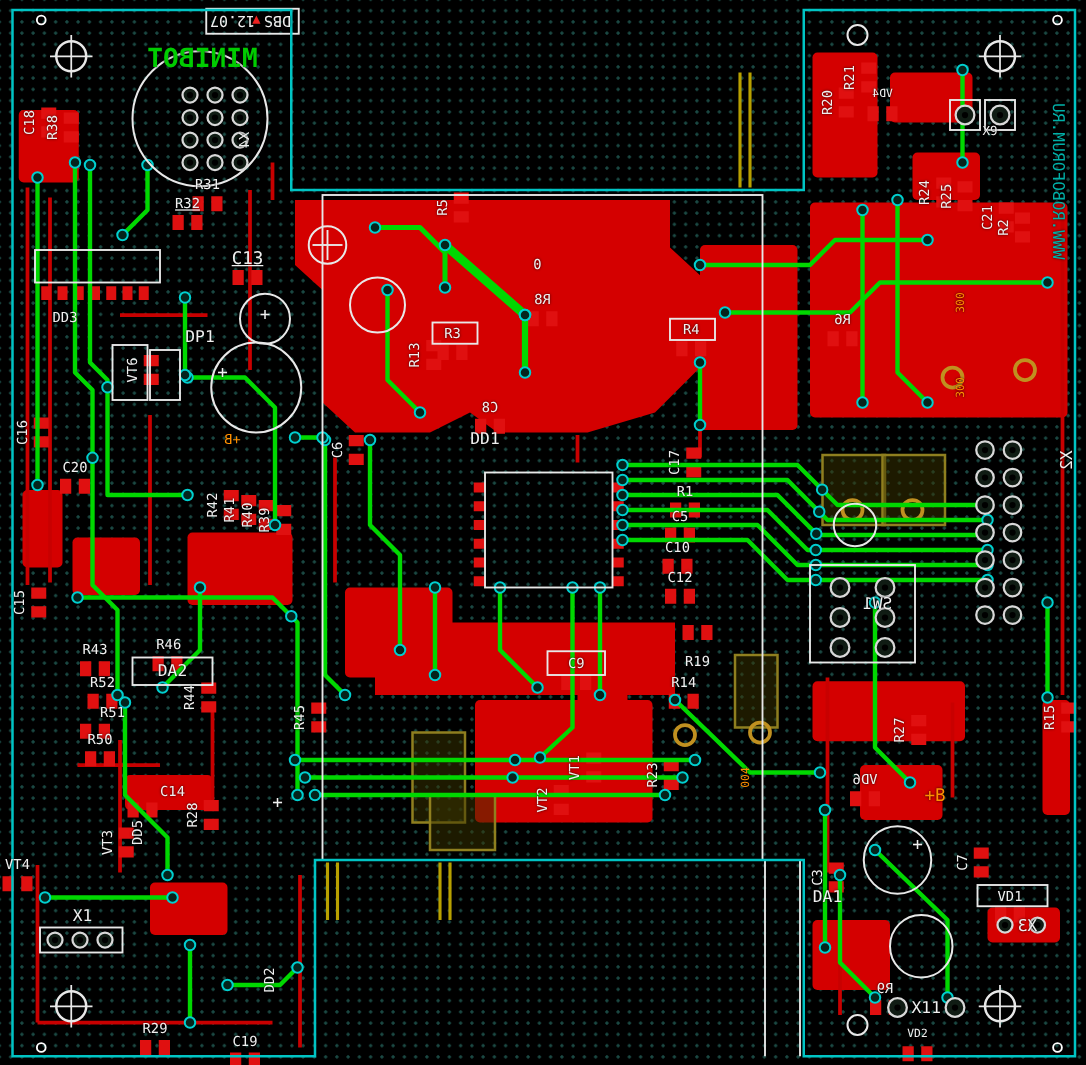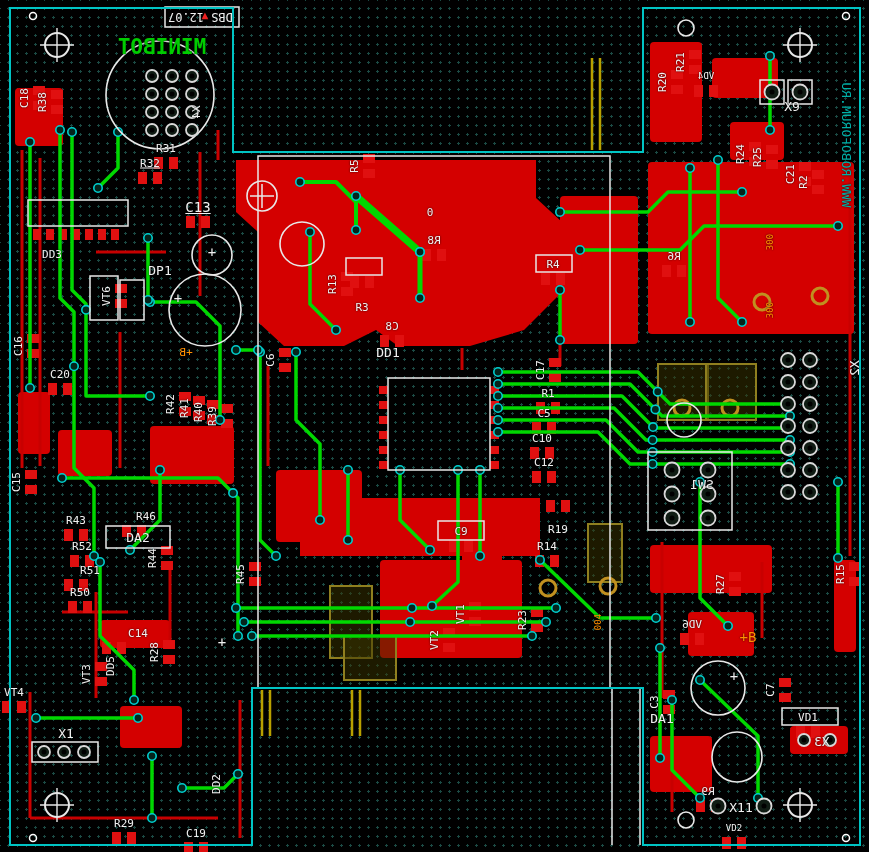--- a/index.html
+++ b/index.html
@@ -515,62 +515,62 @@
       <div class="lbl" style="left: 178px; top: 298px; transform: translate(-50%, -50%); font-size: 14px;">+</div>
       <div class="lbl" style="left: 18px; top: 346px; transform: translate(-50%, -50%) rotate(-90deg);">C16</div>
       <div class="lbl" style="left: 60px; top: 374px; transform: translate(-50%, -50%);">C20</div>
       <div class="lbl" style="left: 186px; top: 352px; transform: translate(-50%, -50%) scaleX(-1); color: rgb(255, 144, 0);">+B</div>
       <div class="lbl" style="left: 170px; top: 404px; transform: translate(-50%, -50%) rotate(-90deg);">R42</div>
       <div class="lbl" style="left: 184px; top: 408px; transform: translate(-50%, -50%) rotate(-90deg);">R41</div>
       <div class="lbl" style="left: 198px; top: 412px; transform: translate(-50%, -50%) rotate(-90deg);">R40</div>
       <div class="lbl" style="left: 212px; top: 416px; transform: translate(-50%, -50%) rotate(-90deg);">R39</div>
       <div class="lbl" style="left: 16px; top: 482px; transform: translate(-50%, -50%) rotate(-90deg);">C15</div>
       <div class="lbl" style="left: 76px; top: 520px; transform: translate(-50%, -50%);">R43</div>
-      <div class="lbl" style="left: 134px; top: 516px; transform: translate(-50%, -50%); padding-left: 24px;">R46</div>
+      <div class="lbl" style="left: 123px; top: 516px; transform: translate(-50%, -50%); padding-left: 24px;">R46</div>
       <div class="lbl" style="left: 138px; top: 537px; transform: translate(-50%, -50%); font-size: 13px;">DA2</div>
       <div class="lbl" style="left: 82px; top: 546px; transform: translate(-50%, -50%);">R52</div>
       <div class="lbl" style="left: 76px; top: 570px; transform: translate(-50%, -50%); padding-left: 28px;">R51</div>
       <div class="lbl" style="left: 80px; top: 592px; transform: translate(-50%, -50%);">R50</div>
       <div class="lbl" style="left: 152px; top: 558px; transform: translate(-50%, -50%) rotate(-90deg);">R44</div>
       <div class="lbl" style="left: 240px; top: 574px; transform: translate(-50%, -50%) rotate(-90deg);">R45</div>
       <div class="lbl" style="left: 114px; top: 633px; transform: translate(-50%, -50%); margin-left: 24px;">C14</div>
       <div class="lbl" style="left: 222px; top: 642px; transform: translate(-50%, -50%); font-size: 14px;">+</div>
       <div class="lbl" style="left: 154px; top: 652px; transform: translate(-50%, -50%) rotate(-90deg);">R28</div>
       <div class="lbl" style="left: 110px; top: 666px; transform: translate(-50%, -50%) rotate(-90deg);">DD5</div>
       <div class="lbl" style="left: 86px; top: 674px; transform: translate(-50%, -50%) rotate(-90deg);">VT3</div>
       <div class="lbl" style="left: 14px; top: 692px; transform: translate(-50%, -50%);">VT4</div>
       <div class="lbl" style="left: 66px; top: 733px; transform: translate(-50%, -50%); font-size: 13px;">X1</div>
       <div class="lbl" style="left: 216px; top: 784px; transform: translate(-50%, -50%) rotate(-90deg);">DD2</div>
       <div class="lbl" style="left: 124px; top: 823px; transform: translate(-50%, -50%);">R29</div>
       <div class="lbl" style="left: 196px; top: 833px; transform: translate(-50%, -50%);">C19</div>
       <div class="lbl" style="left: 354px; top: 166px; transform: translate(-50%, -50%) rotate(-90deg);">R5</div>
       <div class="lbl" style="left: 430px; top: 212px; transform: translate(-50%, -50%);">0</div>
       <div class="lbl" style="left: 434px; top: 240px; transform: translate(-50%, -50%) scaleX(-1);">R8</div>
-      <div class="lbl" style="left: 362px; top: 267px; transform: translate(-50%, -50%); margin-top: 40px;">R3</div>
+      <div class="lbl" style="left: 362px; top: 267px; transform: translate(-50%, -50%);">R3</div>
       <div class="lbl" style="left: 332px; top: 284px; transform: translate(-50%, -50%) rotate(-90deg);">R13</div>
       <div class="lbl" style="left: 392px; top: 326px; transform: translate(-50%, -50%) scaleX(-1);">C8</div>
       <div class="lbl" style="left: 388px; top: 352px; transform: translate(-50%, -50%); font-size: 13px;">DD1</div>
       <div class="lbl" style="left: 553px; top: 264px; transform: translate(-50%, -50%);">R4</div>
       <div class="lbl" style="left: 270px; top: 360px; transform: translate(-50%, -50%) rotate(-90deg);">C6</div>
       <div class="lbl" style="left: 540px; top: 370px; transform: translate(-50%, -50%) rotate(-90deg);">C17</div>
       <div class="lbl" style="left: 548px; top: 393px; transform: translate(-50%, -50%);">R1</div>
       <div class="lbl" style="left: 544px; top: 413px; transform: translate(-50%, -50%);">C5</div>
       <div class="lbl" style="left: 542px; top: 438px; transform: translate(-50%, -50%);">C10</div>
       <div class="lbl" style="left: 544px; top: 462px; transform: translate(-50%, -50%);">C12</div>
       <div class="lbl" style="left: 558px; top: 491px; transform: translate(-50%, -50%); margin-top: 38px;">R19</div>
       <div class="lbl" style="left: 461px; top: 531px; transform: translate(-50%, -50%);">C9</div>
       <div class="lbl" style="left: 547px; top: 546px; transform: translate(-50%, -50%);">R14</div>
       <div class="lbl" style="left: 460px; top: 614px; transform: translate(-50%, -50%) rotate(-90deg);">VT1</div>
       <div class="lbl" style="left: 522px; top: 620px; transform: translate(-50%, -50%) rotate(-90deg);">R23</div>
       <div class="lbl" style="left: 434px; top: 640px; transform: translate(-50%, -50%) rotate(-90deg);">VT2</div>
       <div class="lbl" style="left: 598px; top: 622px; transform: translate(-50%, -50%) rotate(-90deg); color: rgb(255, 144, 0); font-size: 9px;">004</div>
       <div class="lbl" style="left: 662px; top: 82px; transform: translate(-50%, -50%) rotate(-90deg);">R20</div>
       <div class="lbl" style="left: 680px; top: 62px; transform: translate(-50%, -50%) rotate(-90deg);">R21</div>
       <div class="lbl" style="left: 706px; top: 76px; transform: translate(-50%, -50%) scaleX(-1); font-size: 9px;">VD4</div>
-      <div class="lbl" style="left: 792px; top: 106px; transform: translate(-50%, -50%); font-size: 13px;">X9</div>
+      <div class="lbl" style="left: 792px; top: 106px; transform: translate(-50%, -50%); font-size: 10px;">X9</div>
       <div class="lbl" style="left: 740px; top: 154px; transform: translate(-50%, -50%) rotate(-90deg);">R24</div>
       <div class="lbl" style="left: 757px; top: 157px; transform: translate(-50%, -50%) rotate(-90deg);">R25</div>
       <div class="lbl" style="left: 790px; top: 174px; transform: translate(-50%, -50%) rotate(-90deg);">C21</div>
       <div class="lbl" style="left: 803px; top: 182px; transform: translate(-50%, -50%) rotate(-90deg);">R2</div>
       <div class="lbl" style="left: 846px; top: 145px; transform: translate(-50%, -50%) rotate(90deg) scaleX(-1); color: rgb(0, 176, 168); font-size: 13px;">WWW.ROBOFORUM.RU</div>
       <div class="lbl" style="left: 674px; top: 256px; transform: translate(-50%, -50%) scaleX(-1);">R6</div>
       <div class="lbl" style="left: 770px; top: 242px; transform: translate(-50%, -50%) rotate(-90deg); color: rgb(255, 144, 0); font-size: 9px;">300</div>
       <div class="lbl" style="left: 770px; top: 310px; transform: translate(-50%, -50%) rotate(-90deg); color: rgb(255, 144, 0); font-size: 9px;">300</div>
       <div class="lbl" style="left: 854px; top: 368px; transform: translate(-50%, -50%) rotate(-90deg) scaleX(-1); font-size: 13px;">X2</div>
       <div class="lbl" style="left: 702px; top: 484px; transform: translate(-50%, -50%) scaleX(-1); font-size: 13px;">SW1</div>

